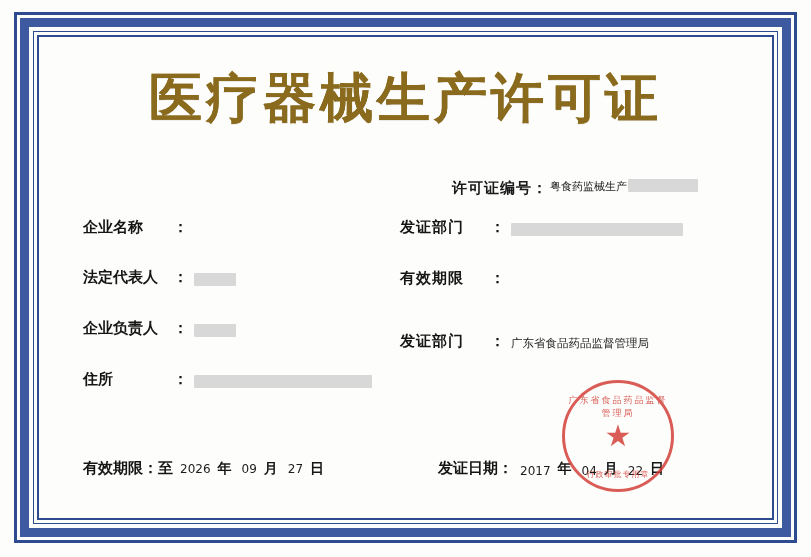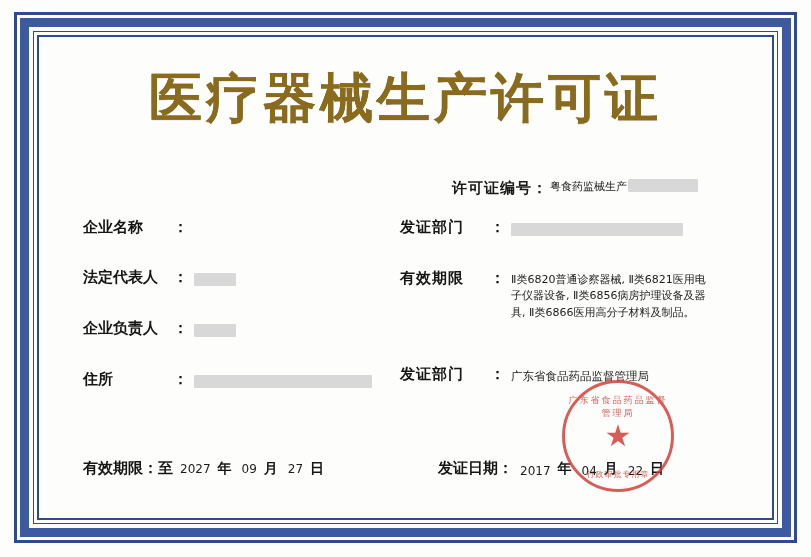--- a/index.html
+++ b/index.html
@@ -319,38 +319,37 @@
           <span class="field-label label-w4">发证部门</span>
           <span class="colon">：</span>
           <span class="field-value">
             <span class="redact" style="width:172px;height:13px;"></span>
           </span>
         </div>
 
         <div class="field" style="margin-bottom:44px;">
           <span class="field-label label-w4">有效期限</span>
           <span class="colon">：</span>
-          <span class="field-value small" style="max-width:200px;">Ⅱ类6820普通诊察器械, Ⅱ类6821医用电子仪器设备, Ⅱ类6856病房护理设备及器具, Ⅱ类6866医用高分子材料及制品。</span>
         </div>
 
         <div class="field">
           <span class="field-label label-w4">发证部门</span>
           <span class="colon">：</span>
           <span class="field-value">广东省食品药品监督管理局</span>
         </div>
 
       </div>
 
     </div>
 
     <div class="bottom-row">
 
       <div class="validity">
         <span class="b-label">有效期限：至</span>
-        <span class="b-num">2027</span>
+        <span class="b-num">2026</span>
         <span class="b-unit">年</span>
         <span class="b-num">09</span>
         <span class="b-unit">月</span>
         <span class="b-num">27</span>
         <span class="b-unit">日</span>
       </div>
 
       <div class="issue">
         <span class="b-label">发证日期：</span>
         <span class="b-num">2017</span>

